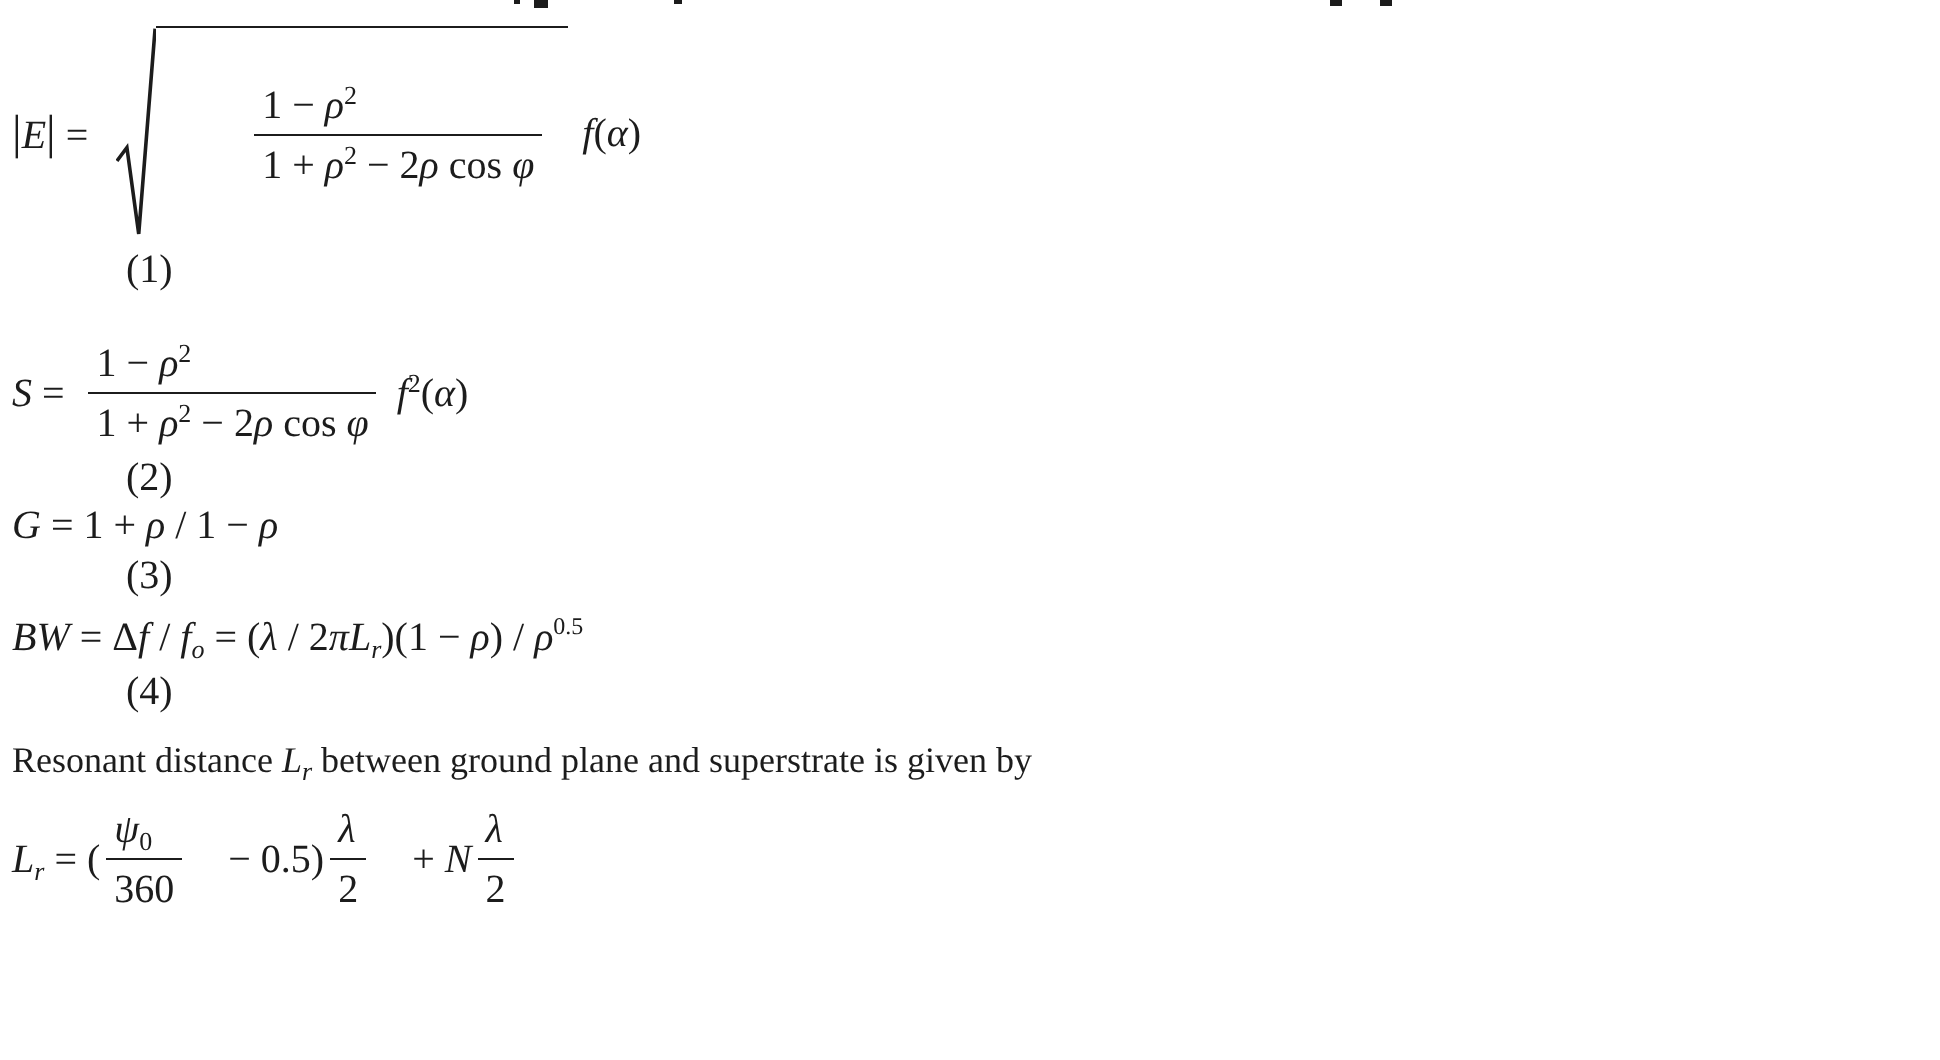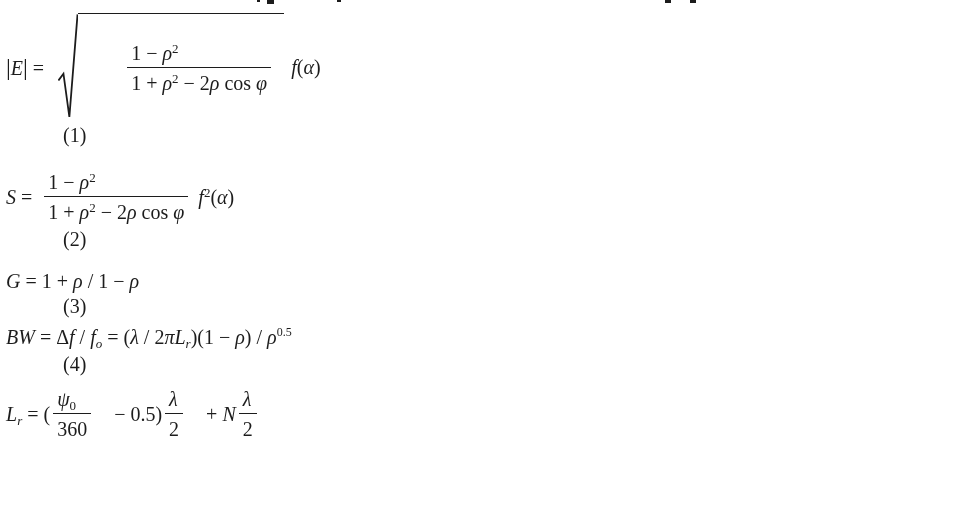--- a/index.html
+++ b/index.html
@@ -94,21 +94,21 @@
     text-align-last: justify;
     white-space: nowrap;
     overflow: hidden;
   }
 
   .mline {
     font-size: 20px;
     line-height: 24px;
     white-space: pre;
   }
-  .m-eq3 { margin-top: 18px; }
+  .m-eq3 { }
   .lab3 { margin-top: 2px; }
   .m-eq4 { margin-top: 6px; line-height: 26px; }
   .lab4 { margin-top: 3px; }
 
   .sent {
     margin-top: 11px;
     font-size: 18px;
     line-height: 23px;
     white-space: pre;
   }
@@ -157,20 +157,21 @@
   </div>
   <div class="eq-label lab2">(2)</div>
 
 
   <div class="mline m-eq3"><span class="it">G</span><span> = 1 + </span><span class="it">ρ</span><span> / 1 − </span><span class="it">ρ</span></div>
   <div class="eq-label lab3">(3)</div>
 
   <div class="mline m-eq4"><span class="it">BW</span><span> = Δ</span><span class="it">f</span><span> / </span><span class="it">f</span><sub class="msub it">o</sub><span> = (</span><span class="it">λ</span><span> / 2</span><span class="it">π</span><span class="it">L</span><sub class="msub it">r</sub><span>)(1 − </span><span class="it">ρ</span><span>) / </span><span class="it">ρ</span><sup class="msup2">0.5</sup></div>
   <div class="eq-label lab4">(4)</div>
 
+  <div class="sent"><span>Resonant distance </span><span class="it">L</span><sub class="msub it">r</sub><span> between ground plane and superstrate is given by</span></div>
 
   <div class="mrow m-eq5">
     <span class="g"><span class="it">L</span><sub class="msub it">r</sub><span> = (</span></span>
     <span class="frac">
       <span class="num"><span class="it">ψ</span><sub class="msub">0</sub></span>
       <span class="fbar"></span>
       <span class="den">360</span>
     </span>
     <span class="g pad-l">− 0.5)</span>
     <span class="frac">

